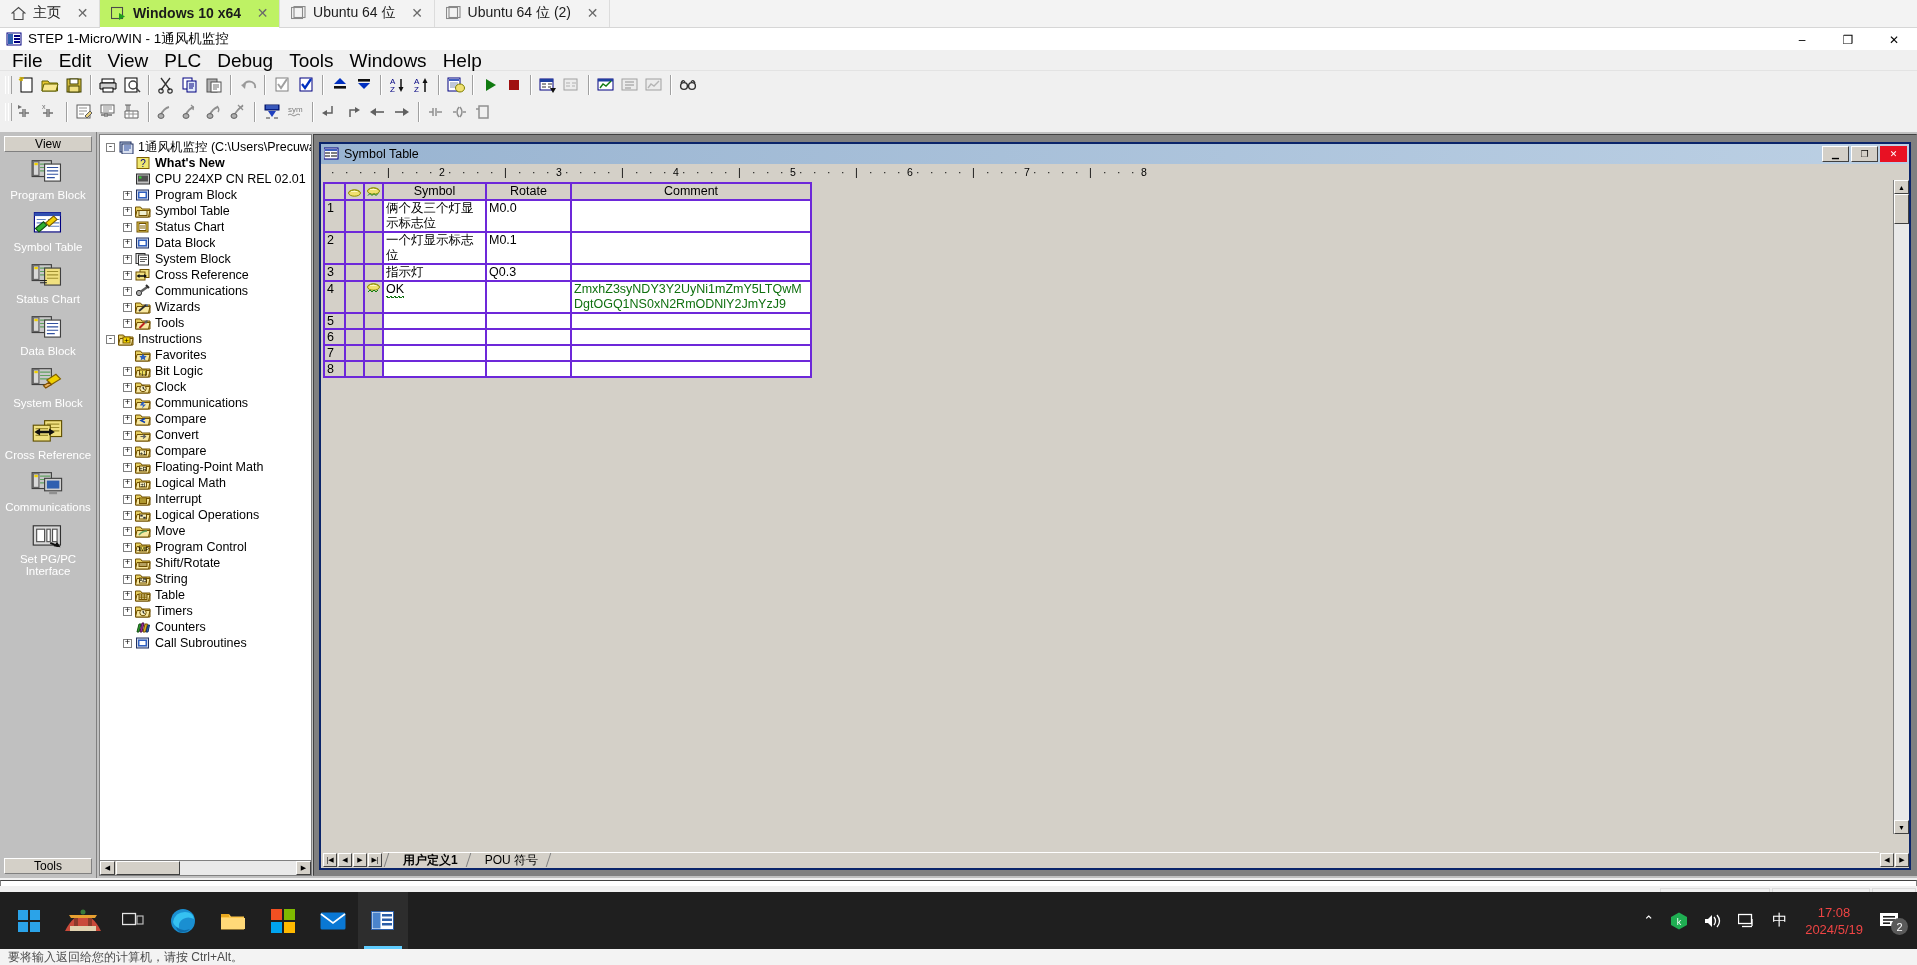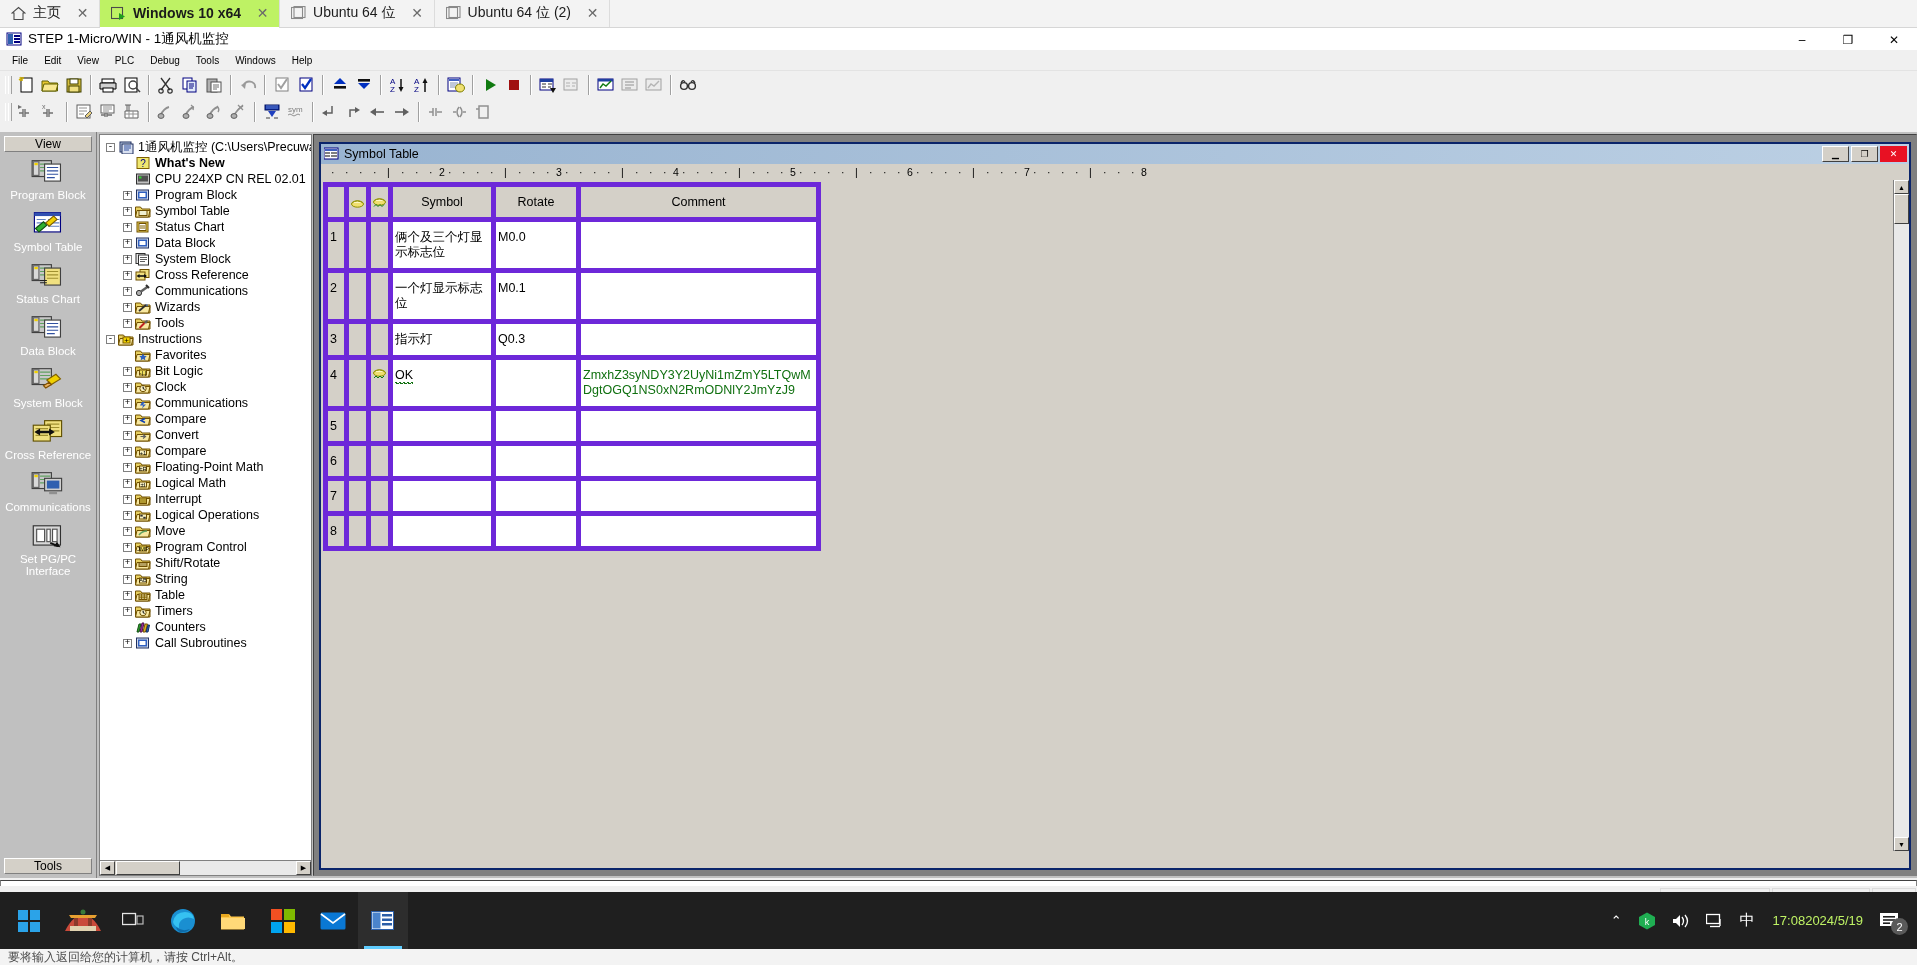--- a/index.html
+++ b/index.html
@@ -48,21 +48,21 @@
   #titlebar .appicon { width: 16px; height: 16px; margin-right: 6px; flex: none; }
   #winbtns { position: absolute; right: 0; top: 0; display: flex; height: 23px; }
   .winbtn {
     width: 46px; height: 23px; display: flex; align-items: center; justify-content: center;
     font-size: 12px; color: #000;
   }
 
   
   #menubar {
     height: 20px; background: #f0f0f0; display: flex; align-items: center;
-    padding-left: 4px; font-size: 10px; color: #000;
+    padding-left: 4px; font-size: 19px; color: #000;
     border-bottom: 1px solid #e3e3e3;
   }
   #menubar .mi { padding: 1px 8px; }
 
   
   .toolbar {
     height: 27px; background: #f0f0f0; display: flex; align-items: center;
     padding-left: 3px; gap: 0px;
   }
   .tgrip { width: 7px; height: 20px; margin: 0 2px; position: relative; }
@@ -168,21 +168,21 @@
     height: 14px; background: #d4d0c8; font-size: 10.5px; color: #000;
     position: relative; overflow: hidden; margin-bottom: 2px;
   }
   #ruler .rtick { position: absolute; top: 0; }
   #gridwrap { flex: 1; position: relative; overflow: hidden; background: #d4d0c8; }
   table.symgrid {
     border-collapse: collapse; font-size: 12.5px; color: #000; background: #fff;
     table-layout: fixed;
   }
   table.symgrid th, table.symgrid td {
-    border: 5px solid #6d28d9; padding: 8px 2px; vertical-align: top; height: 16px;
+    border: 2px solid #6d28d9; padding: 0 2px; vertical-align: top; height: 16px;
   }
   table.symgrid th { background: #d4d0c8; font-weight: normal; text-align: center; height: 17px; }
   td.rownum { background: #d4d0c8; text-align: left; padding-left: 3px; }
   td.mark { background: #d4d0c8; }
   .c-num { width: 21px; } .c-m1 { width: 19px; } .c-m2 { width: 19px; }
   .c-sym { width: 103px; } .c-addr { width: 85px; } .c-com { width: 240px; }
   .symcellwrap { line-height: 15px; word-break: break-all; }
   .green { color: #107010; }
   .squiggle {
     background-image: repeating-linear-gradient(45deg, #107010 0 1px, transparent 1px 2px);
@@ -247,22 +247,22 @@
   .tbicon { width: 50px; height: 57px; display:flex; align-items:center; justify-content:center; position: relative; }
   .tbicon.activeapp::after {
     content:""; position:absolute; left:6px; right:6px; bottom:0; height:3px; background:#60cdff;
   }
   .tbicon.activeapp { background: #2d2d2d; }
   #tray {
     margin-left: auto; display: flex; align-items: center; gap: 0px; height: 57px;
     color: #ffffff; font-size: 13px; padding-right: 4px;
   }
   #tray .tryitem { padding: 0 8px; display: flex; align-items: center; height: 57px; }
-  #clock { display: flex; flex-direction: row; align-items: center; justify-content: center;
-    height: 45px; padding: 0 10px; font-size: 13px; line-height: 17px; color: #bef264; }
+  #clock { display: flex; flex-direction: column; align-items: center; justify-content: center;
+    height: 45px; padding: 0 10px; font-size: 13px; line-height: 17px; color: #ef4444; }
   #notifbadge { position: relative; padding: 0 12px 0 6px; display: flex; align-items: center; height: 57px; }
   .badgecount {
     position: absolute; right: 5px; bottom: 14px; width: 17px; height: 17px; border-radius: 50%;
     background: #5a5a5a; color: #fff; font-size: 11px; display: flex; align-items: center; justify-content: center;
   }
 
   
   #vmhint {
     position: absolute; left: 0; bottom: 0; width: 1917px; height: 16px;
     background: #f3f3f3; color: #4b4b4b; font-size: 12px;
@@ -1246,20 +1246,36 @@
             </table>
           </div>
           <div class="vscroll" style="top:16px;bottom:17px;">
             <div class="sbtn">▲</div>
             <div class="vthumb"></div>
             <div class="vtrack"></div>
             <div class="sbtn">▼</div>
           </div>
         </div>
 
+        <div id="symtabs">
+          <div class="navbtn">|◀</div>
+          <div class="navbtn">◀</div>
+          <div class="navbtn">▶</div>
+          <div class="navbtn">▶|</div>
+          <div id="sheettablist" style="display:flex;align-items:center;flex:1;border-top:1px solid #fff;height:15px;">
+              <div class="sheetsep"></div>
+              <div class="sheettab active">用户定义1</div>
+              <div class="sheetsep"></div>
+              <div class="sheettab">POU 符号</div>
+              <div class="sheetsep"></div>
+              <div style="flex: 1 1 0%;"></div>
+            </div>
+          <div class="navbtn">◀</div>
+          <div class="navbtn">▶</div>
+        </div>
       </div>
     </div>
   </div>
 
   <div id="outwin"></div>
 </div>
 
 <div id="statusbar" style="bottom:57px;">
   <div class="sfield ready">Ready</div>
   <div style="flex:1"></div>

